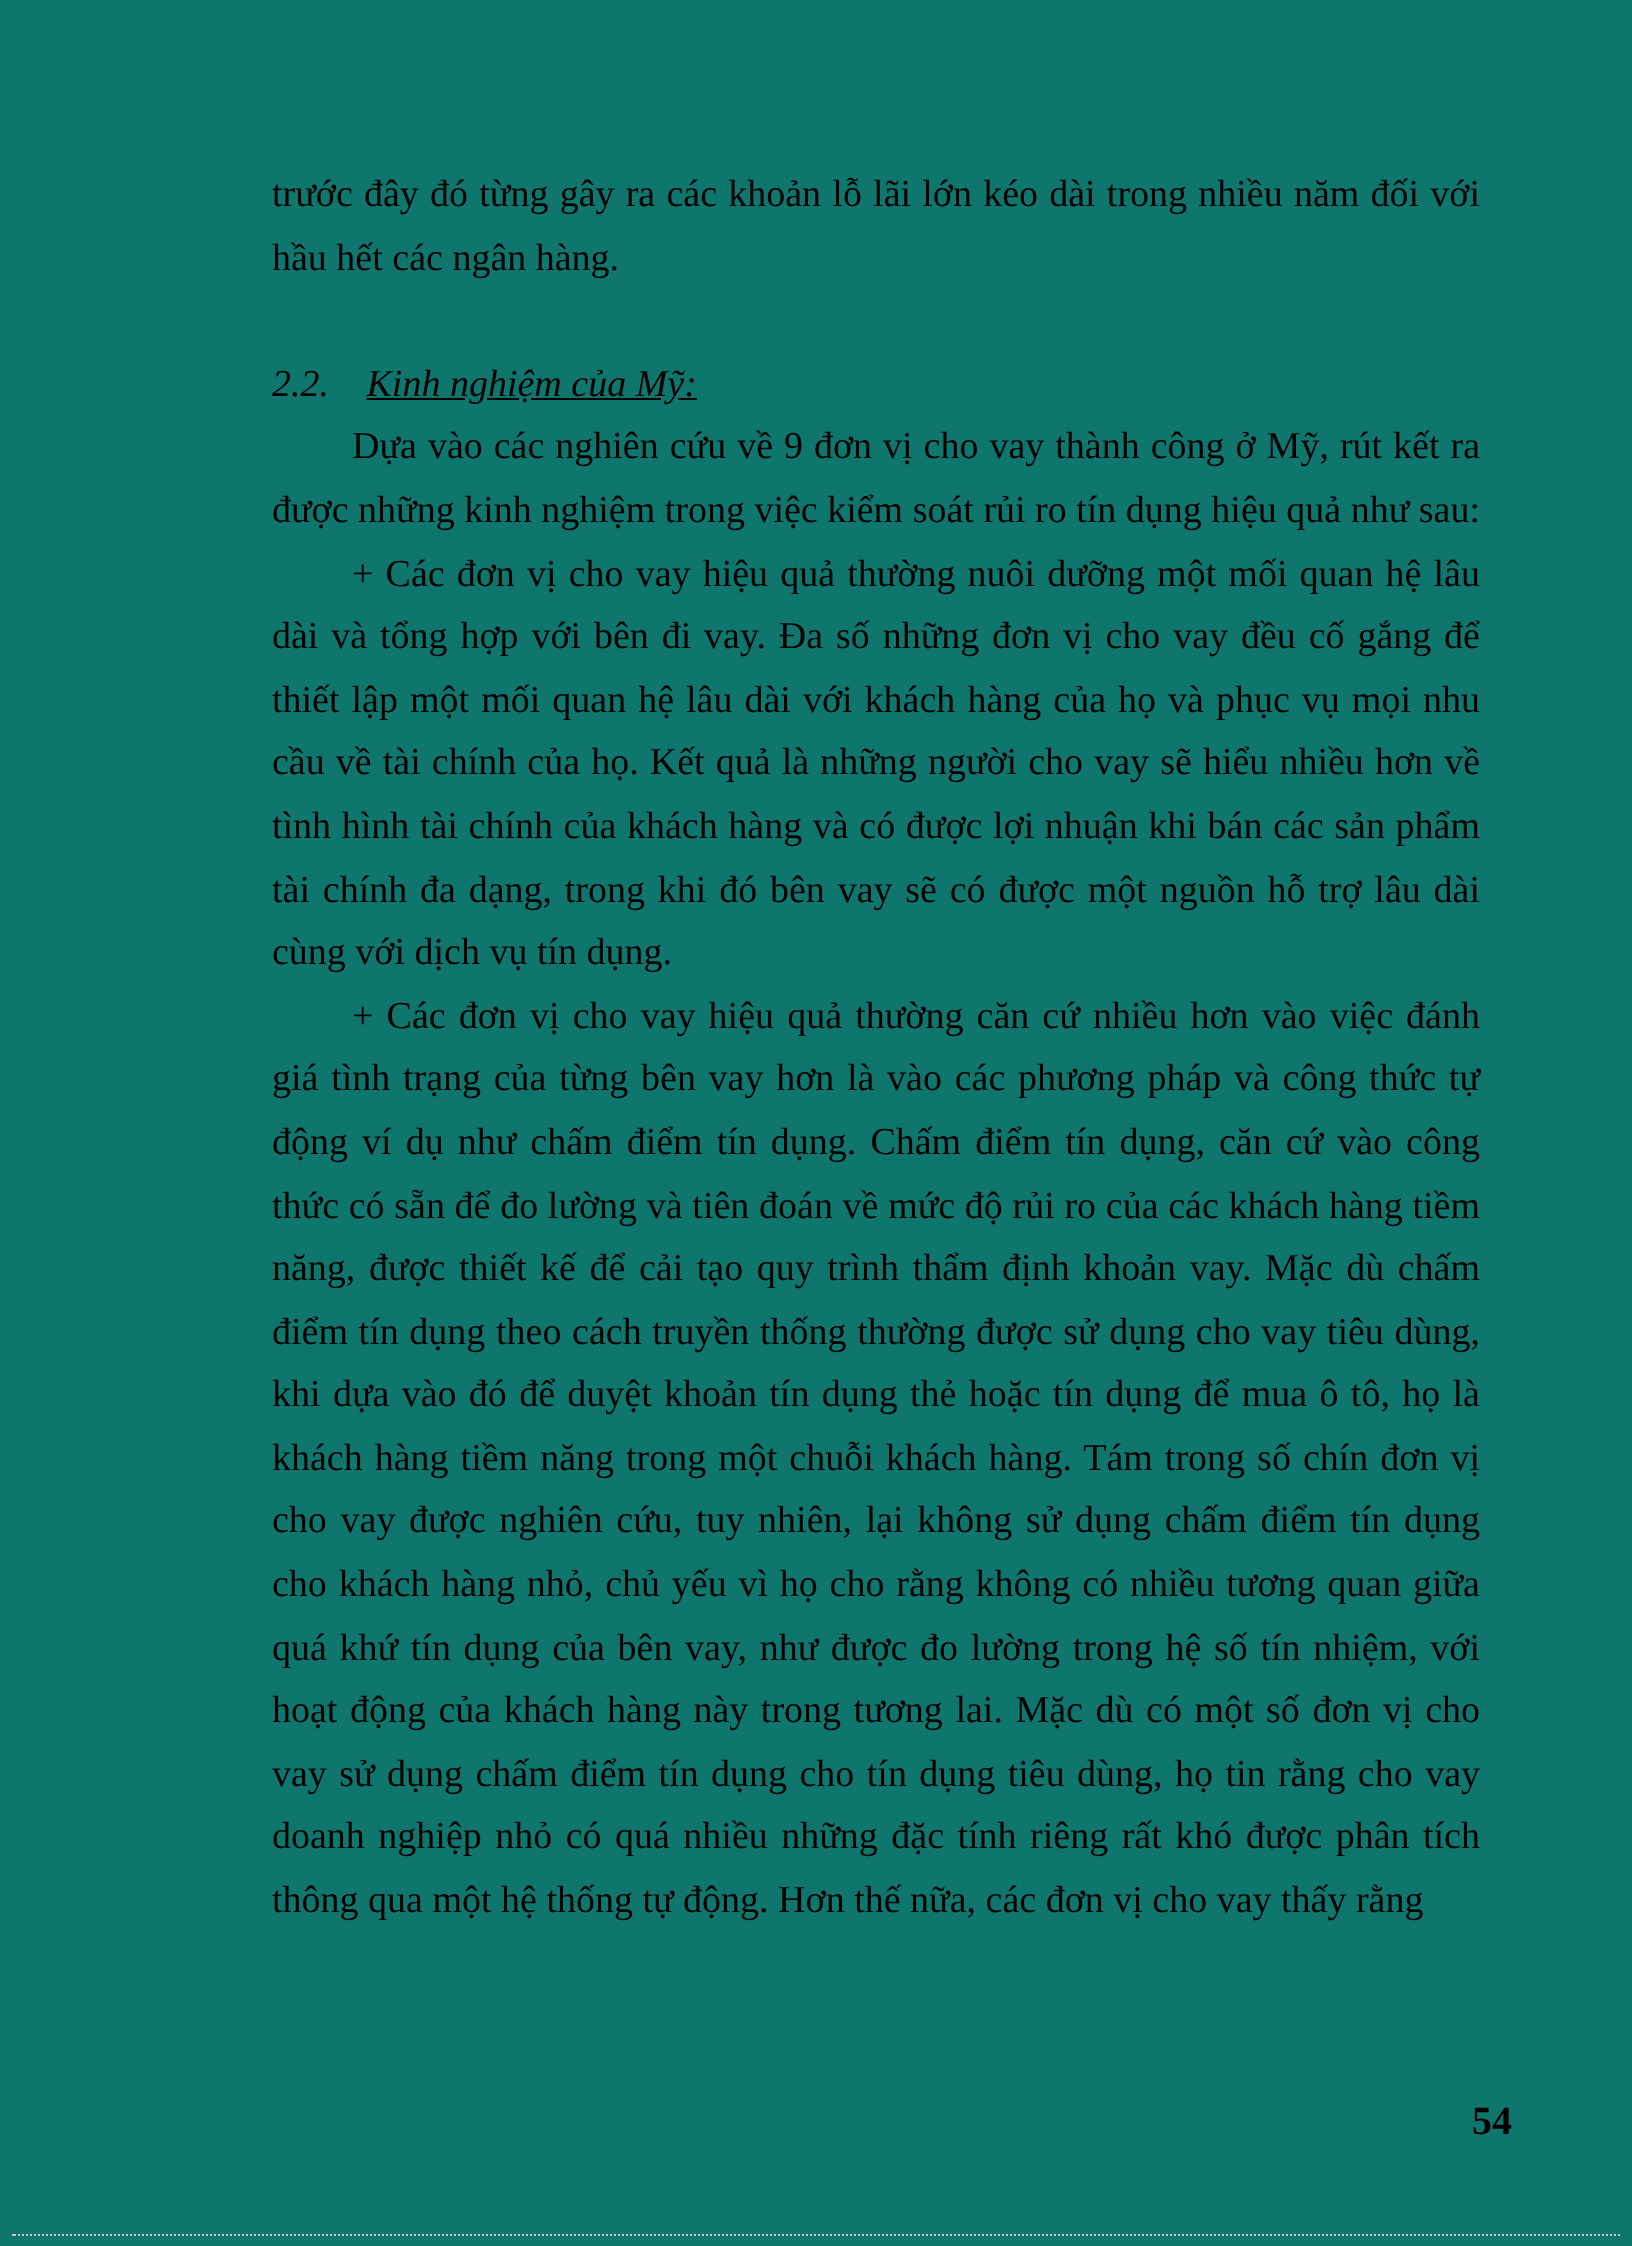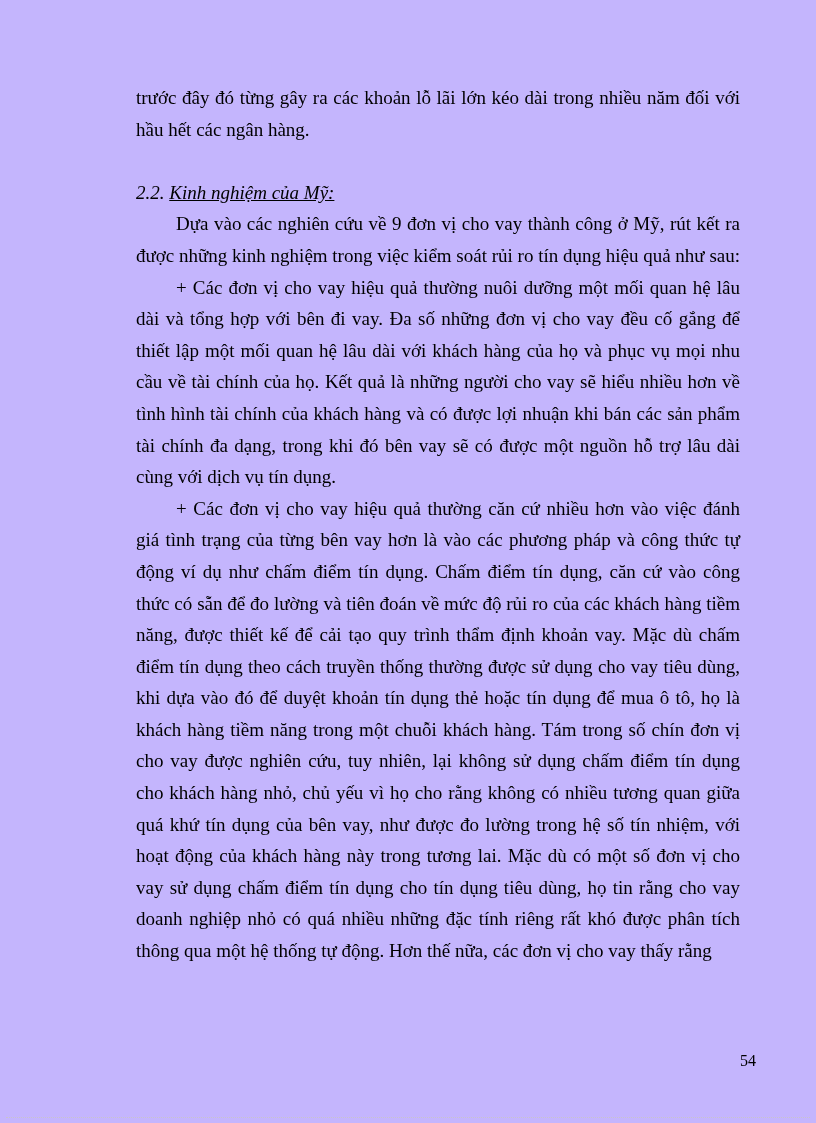--- a/index.html
+++ b/index.html
@@ -4,21 +4,21 @@
 <style>
   html, body {
     margin: 0;
     padding: 0;
     background: #ffffff;
   }
   .page {
     position: relative;
     width: 816px;
     height: 1123px;
-    background: #c4b5fd;
+    background: #0f766e;
     overflow: hidden;
     font-family: "Liberation Serif", "DejaVu Serif", serif;
     color: #000000;
   }
   .content {
     position: absolute;
     left: 136px;
     top: 82px;
     width: 604px;
     font-size: 19px;
@@ -32,27 +32,29 @@
   .para.indent {
     text-indent: 40px;
   }
   .heading {
     margin-top: 31.6px !important;
     font-style: italic;
     text-align: left;
   }
   .heading .u {
     text-decoration: underline;
+    margin-left: 14px;
   }
   .page-number {
     position: absolute;
     top: 1048px;
     right: 60px;
-    font-size: 16px;
+    font-size: 20px;
     line-height: 26px;
+    font-weight: bold;
   }
   .bottom-rule {
     position: absolute;
     left: 6px;
     right: 6px;
     bottom: 5px;
     height: 0;
     border-top: 1px dotted #c9c3cc;
   }
 </style>

